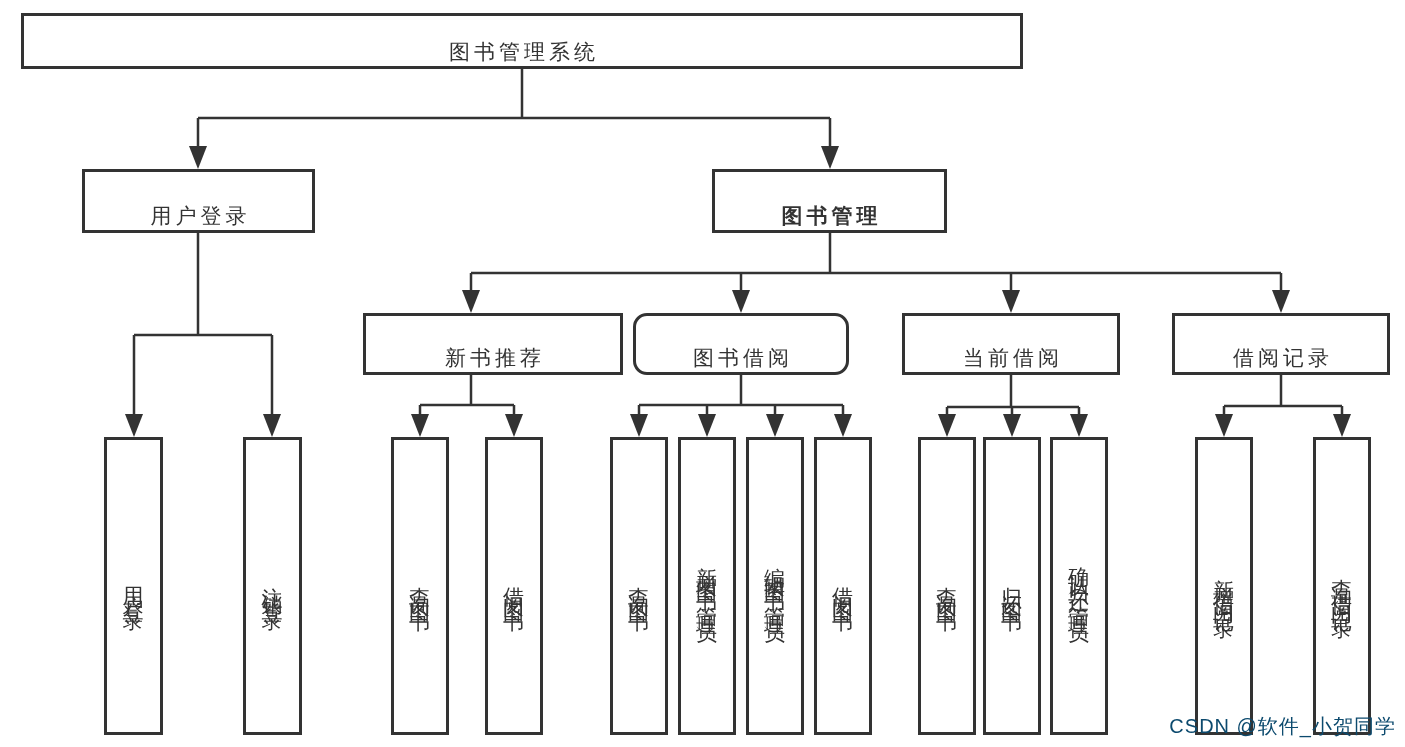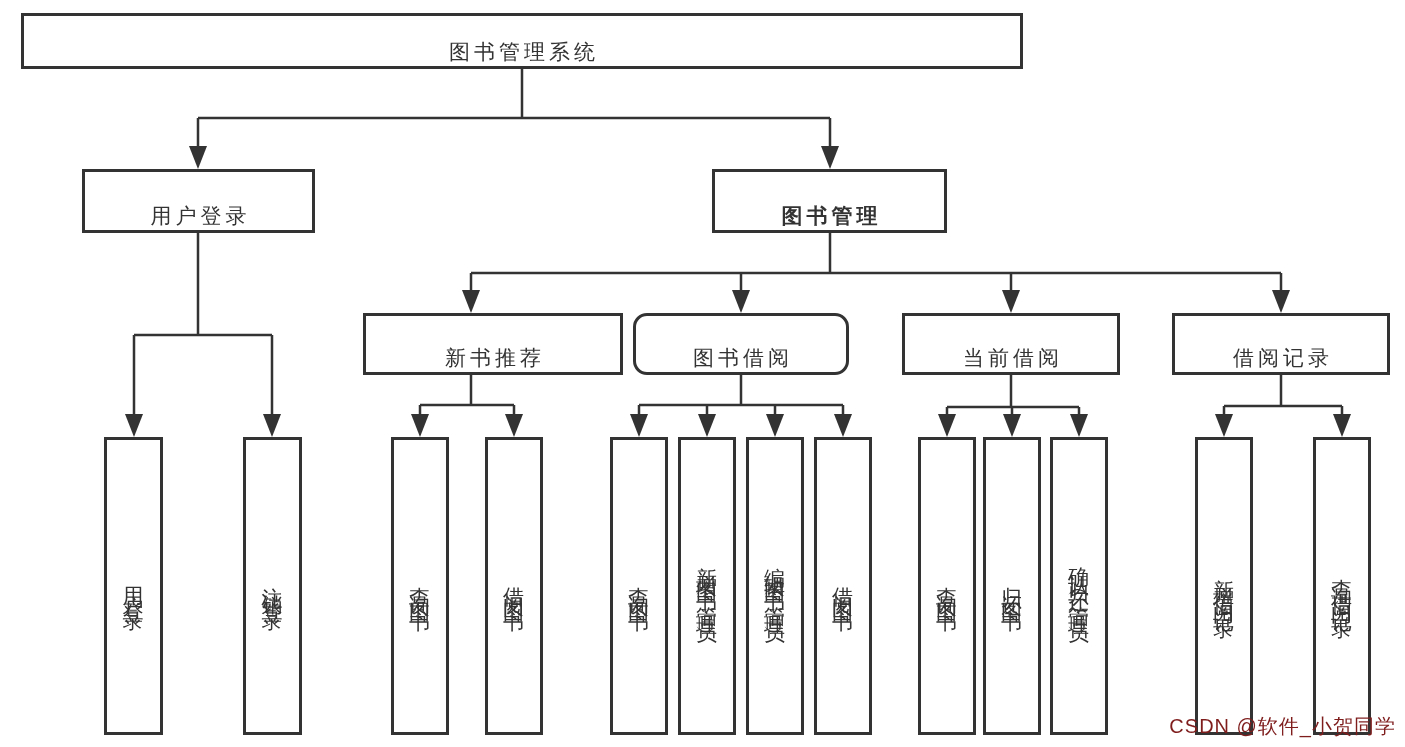--- a/index.html
+++ b/index.html
@@ -52,21 +52,21 @@
     line-height: 1;
     color: #333333;
     white-space: nowrap;
   }
   .watermark {
     position: absolute;
     right: 9px;
     bottom: 7px;
     font-size: 20px;
     letter-spacing: 1px;
-    color: #7f1d1d;
+    color: #0c4a6e;
     z-index: 6;
     white-space: nowrap;
   }
 </style>
 </head>
 <body>
 
 <div class="stage">
 
   <svg class="connector-layer" viewBox="0 0 1405 747" aria-hidden="true">

